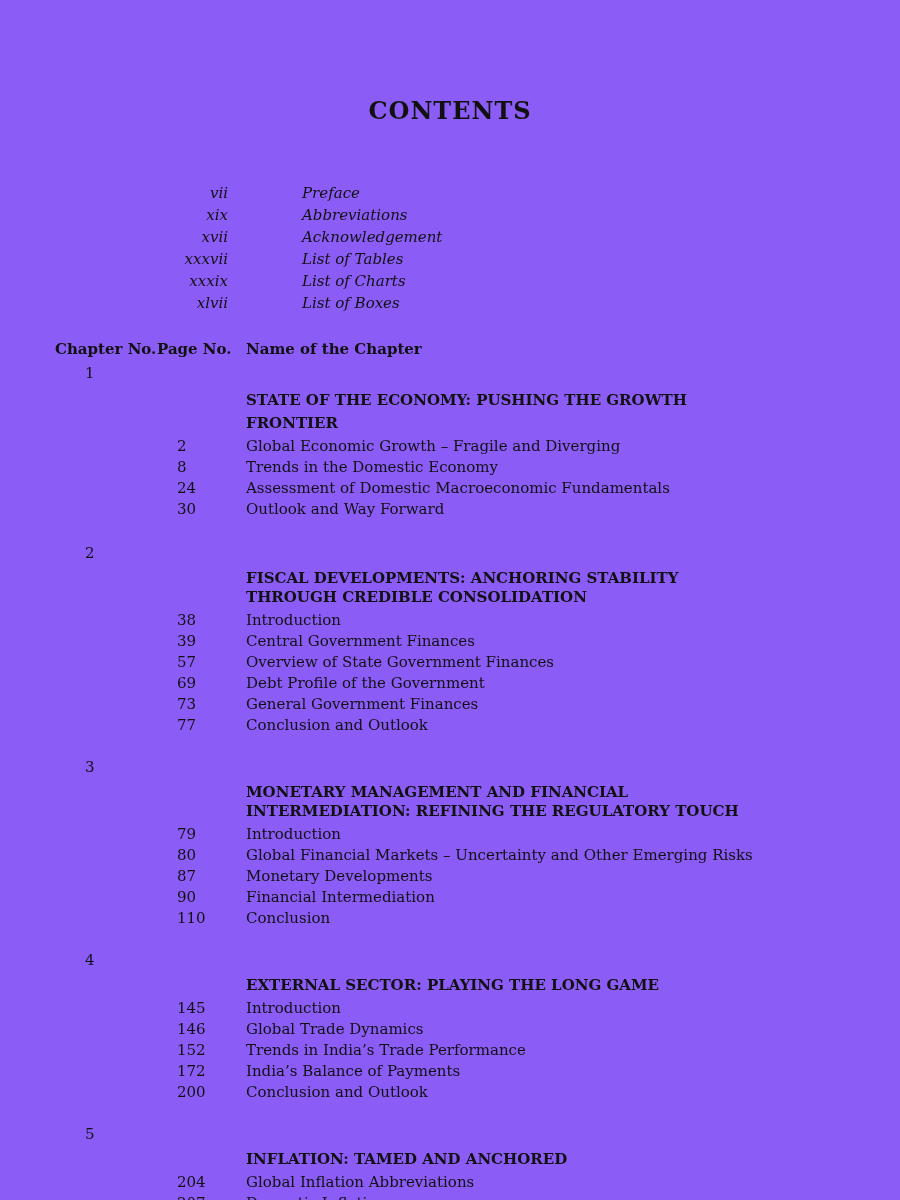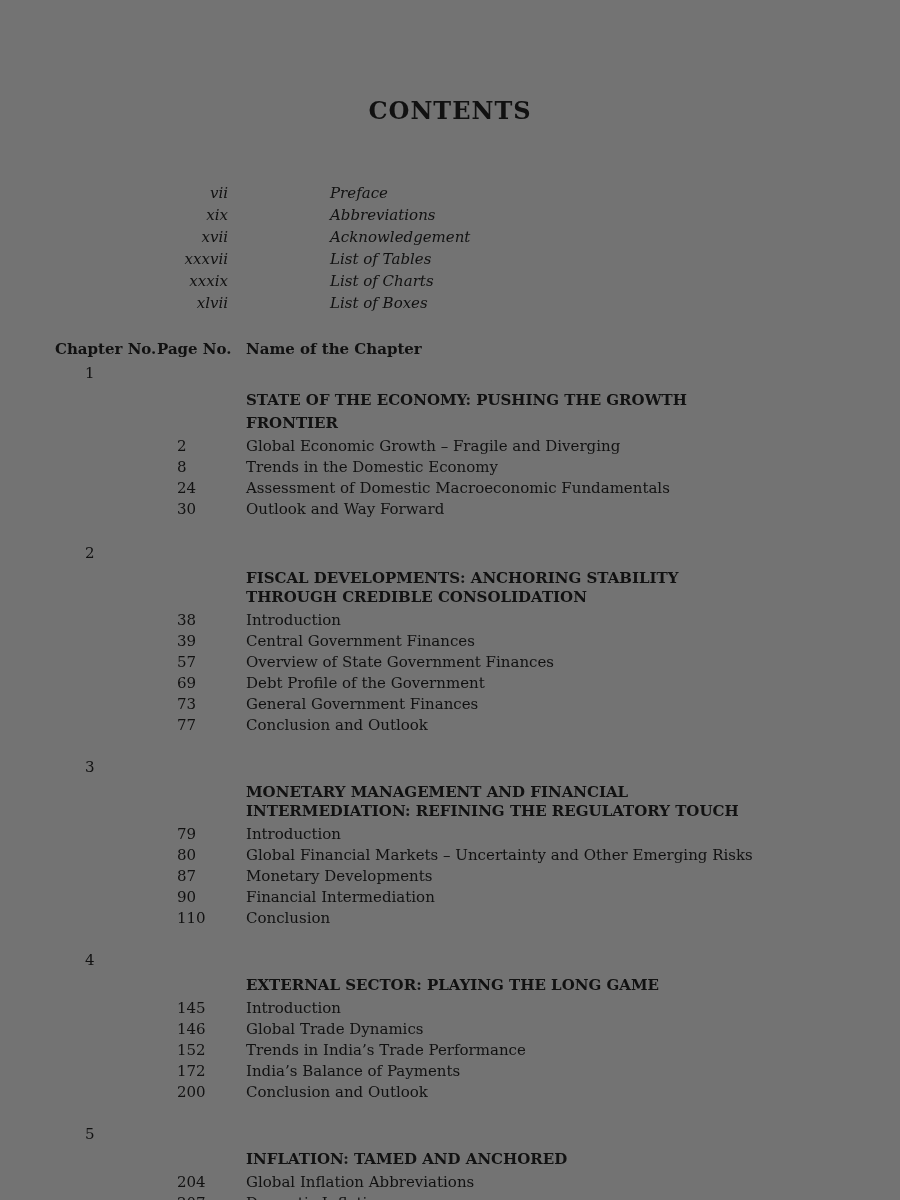--- a/index.html
+++ b/index.html
@@ -3,21 +3,21 @@
 <meta charset="utf-8">
 <style>
   * { margin: 0; padding: 0; box-sizing: border-box; }
   html, body { background: #e8e8e8; }
   body { font-family: "DejaVu Serif", "Liberation Serif", serif; color: #111; }
   .page {
     position: relative;
     width: 900px;
     height: 1200px;
     margin: 0 auto;
-    background: #737373;
+    background: #8b5cf6;
     overflow: hidden;
   }
   .title {
     position: absolute;
     top: 96px; left: 0; right: 0;
     text-align: center;
     font-size: 24px;
     font-weight: bold;
     letter-spacing: 1px;
   }
@@ -26,21 +26,20 @@
     position: absolute;
     top: 182px; left: 0; right: 0;
     padding-left: 111px;
     font-style: italic;
     font-size: 15px;
   }
   .fm-row {
     display: grid;
     grid-template-columns: 117px 1fr;
     line-height: 22px;
-    gap: 28px;
   }
   .fm-page { text-align: right; }
   .fm-label { padding-left: 74px; }
   
   .toc {
     position: absolute;
     top: 338px; left: 0; right: 0;
     padding-left: 55px;
     padding-right: 40px;
     font-size: 15px;

